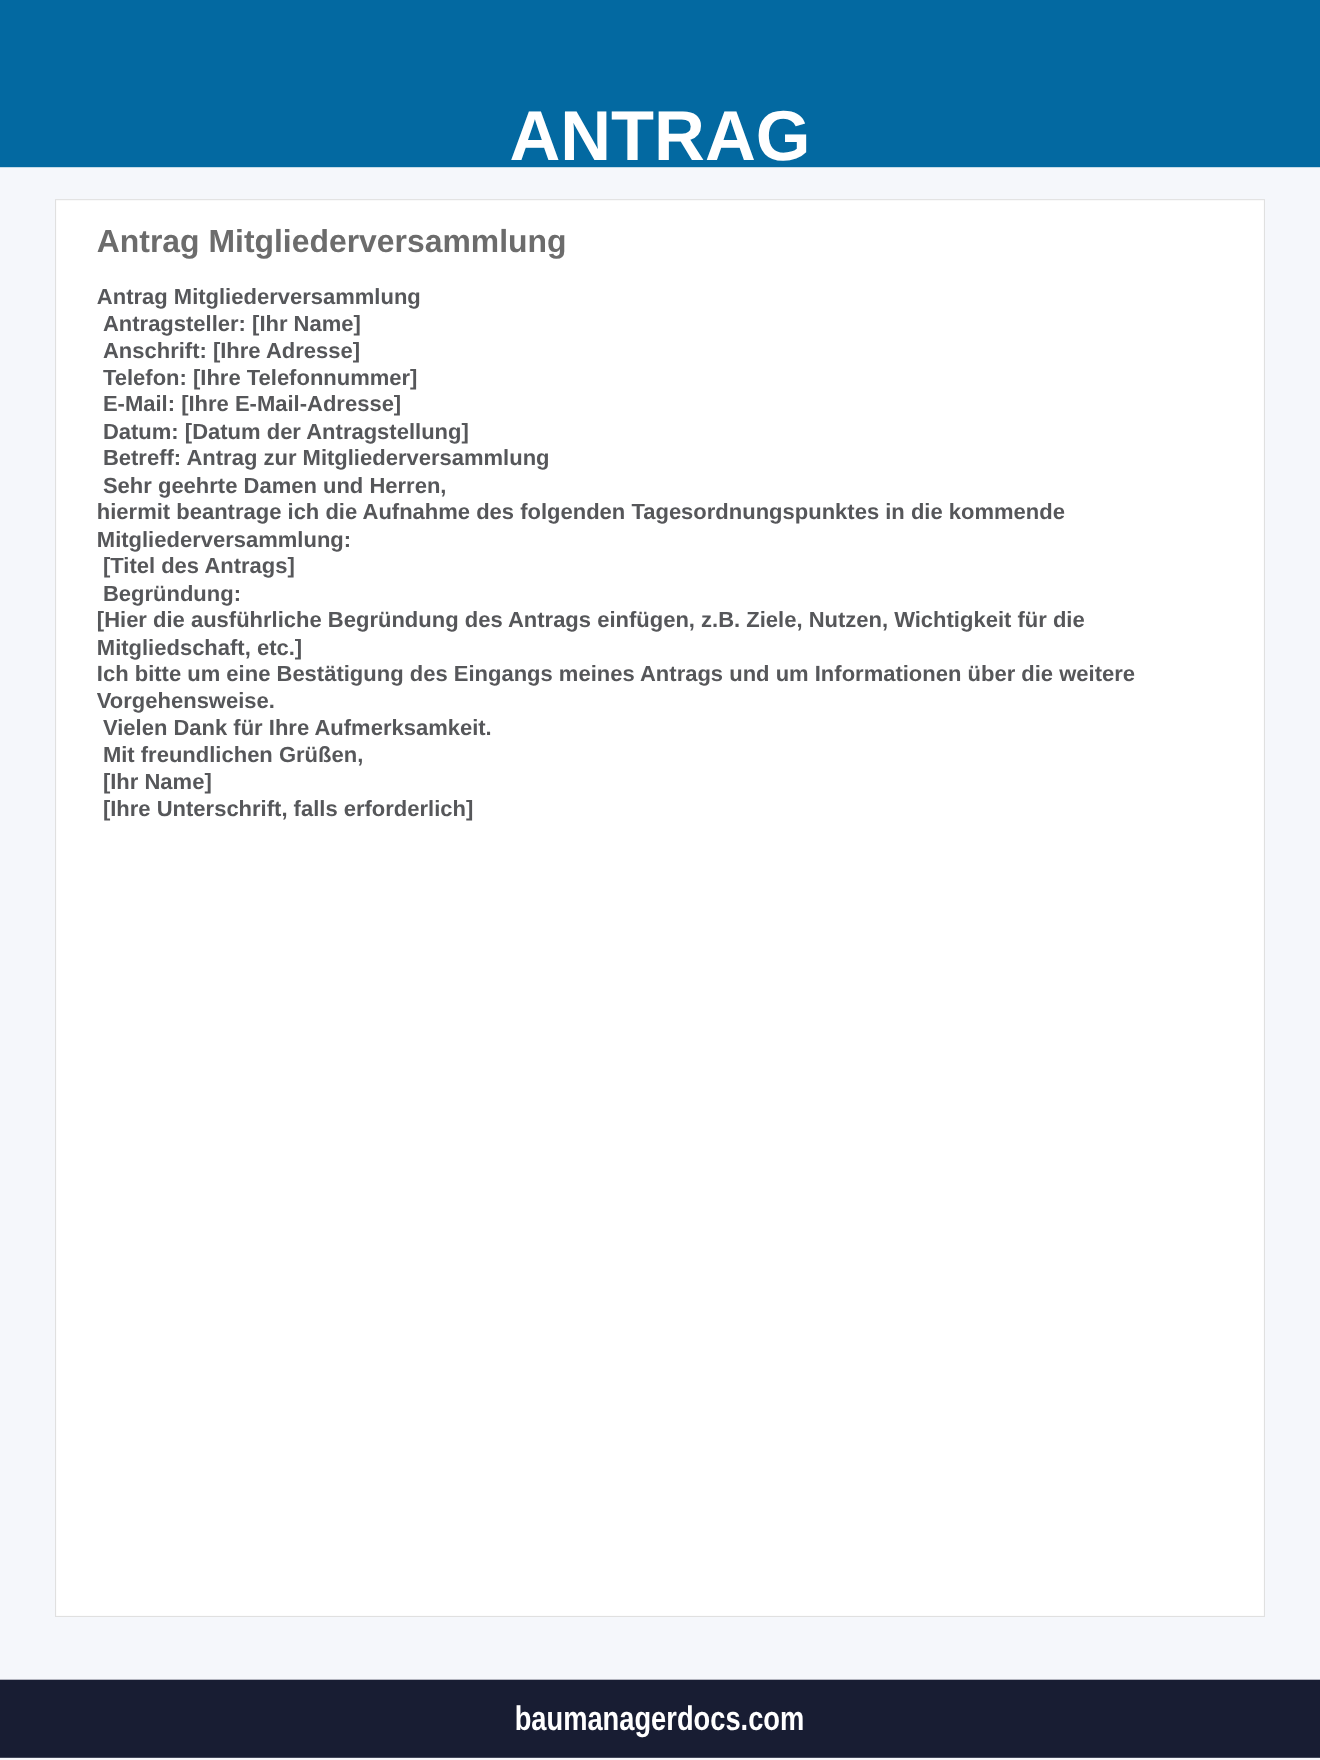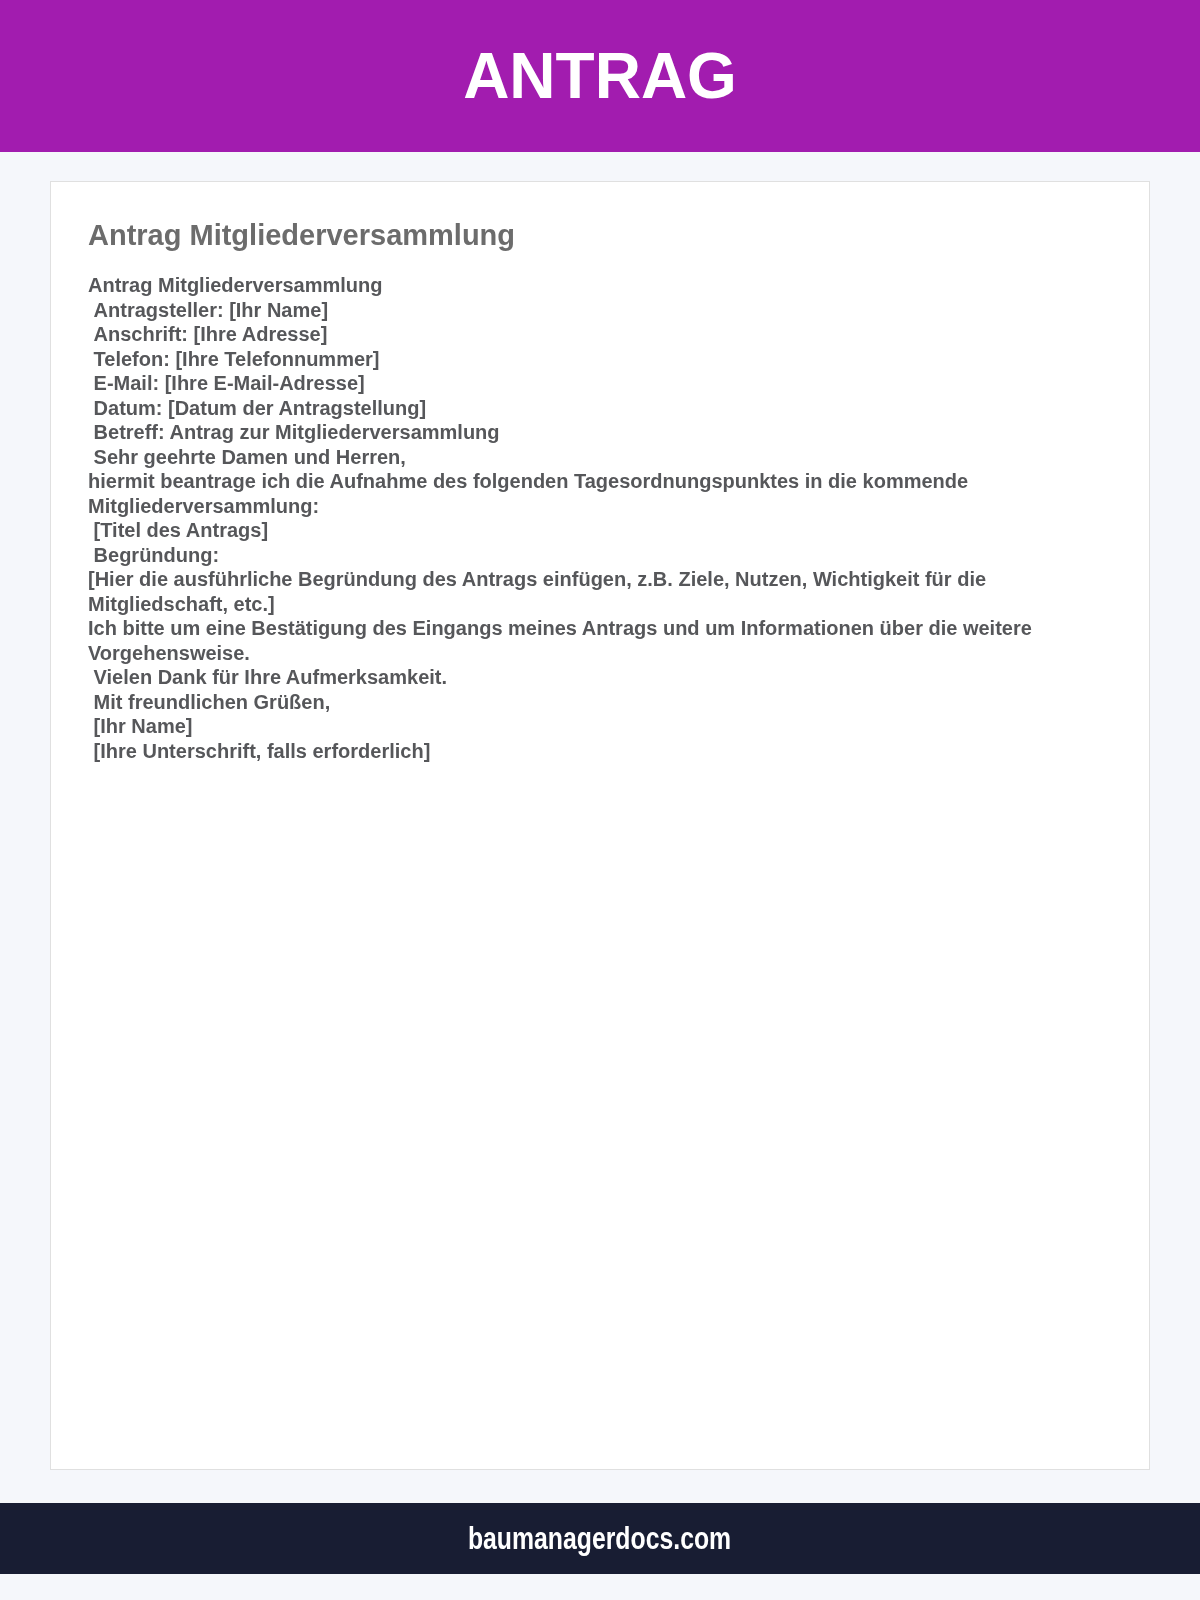--- a/index.html
+++ b/index.html
@@ -8,23 +8,23 @@
     height: 1600px;
     font-family: "Liberation Sans", sans-serif;
     background: #f5f7fb;
     overflow: hidden;
   }
 
   
   .site-header {
     width: 1200px;
     height: 152px;
-    background: #a21caf;
+    background: #0369a1;
     display: flex;
-    align-items: center;
+    align-items: flex-end;
     justify-content: center;
   }
   .site-header h1 {
     color: #ffffff;
     font-size: 64px;
     font-weight: bold;
     line-height: 57px;
     text-align: center;
     letter-spacing: 0px;
     text-transform: uppercase;
@@ -34,21 +34,21 @@
   
   .page-body {
     width: 1200px;
     padding: 29px 50px 0 50px;
   }
   .doc-card {
     width: 1100px;
     height: 1289px;
     background: #ffffff;
     border: 1px solid #e0e0e0;
-    padding: 36px 37px;
+    padding: 21px 37px;
   }
   .doc-card h2 {
     color: #6c6c6c;
     font-size: 29px;
     font-weight: bold;
     line-height: 35px;
     margin: 0 0 20px 0;
   }
   .doc-body {
     color: #56575a;
@@ -56,21 +56,21 @@
     font-weight: bold;
     line-height: 24.5px;
     white-space: pre-wrap;
     width: 1024px;
   }
 
   
   .site-footer {
     width: 1200px;
     height: 71px;
-    margin-top: 33px;
+    margin-top: 57px;
     background: #181d33;
     display: flex;
     align-items: center;
     justify-content: center;
   }
   .site-footer .site-name {
     color: #ffffff;
     font-size: 31px;
     font-weight: bold;
     display: inline-block;

